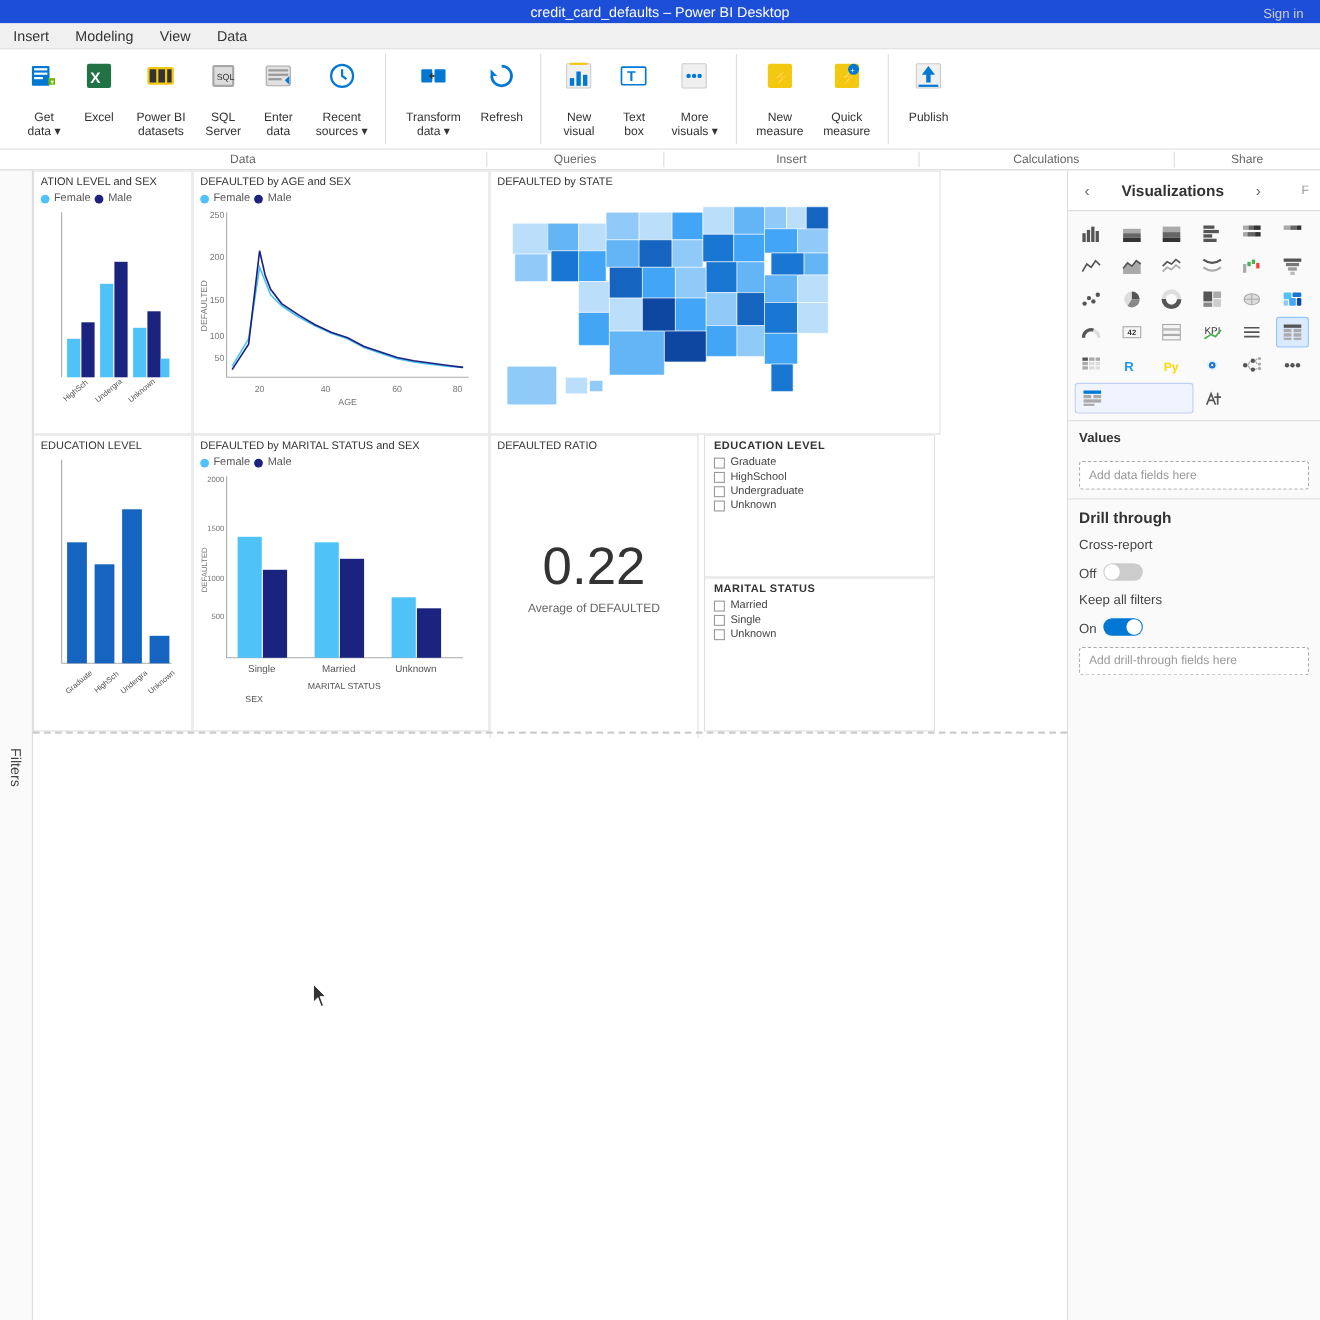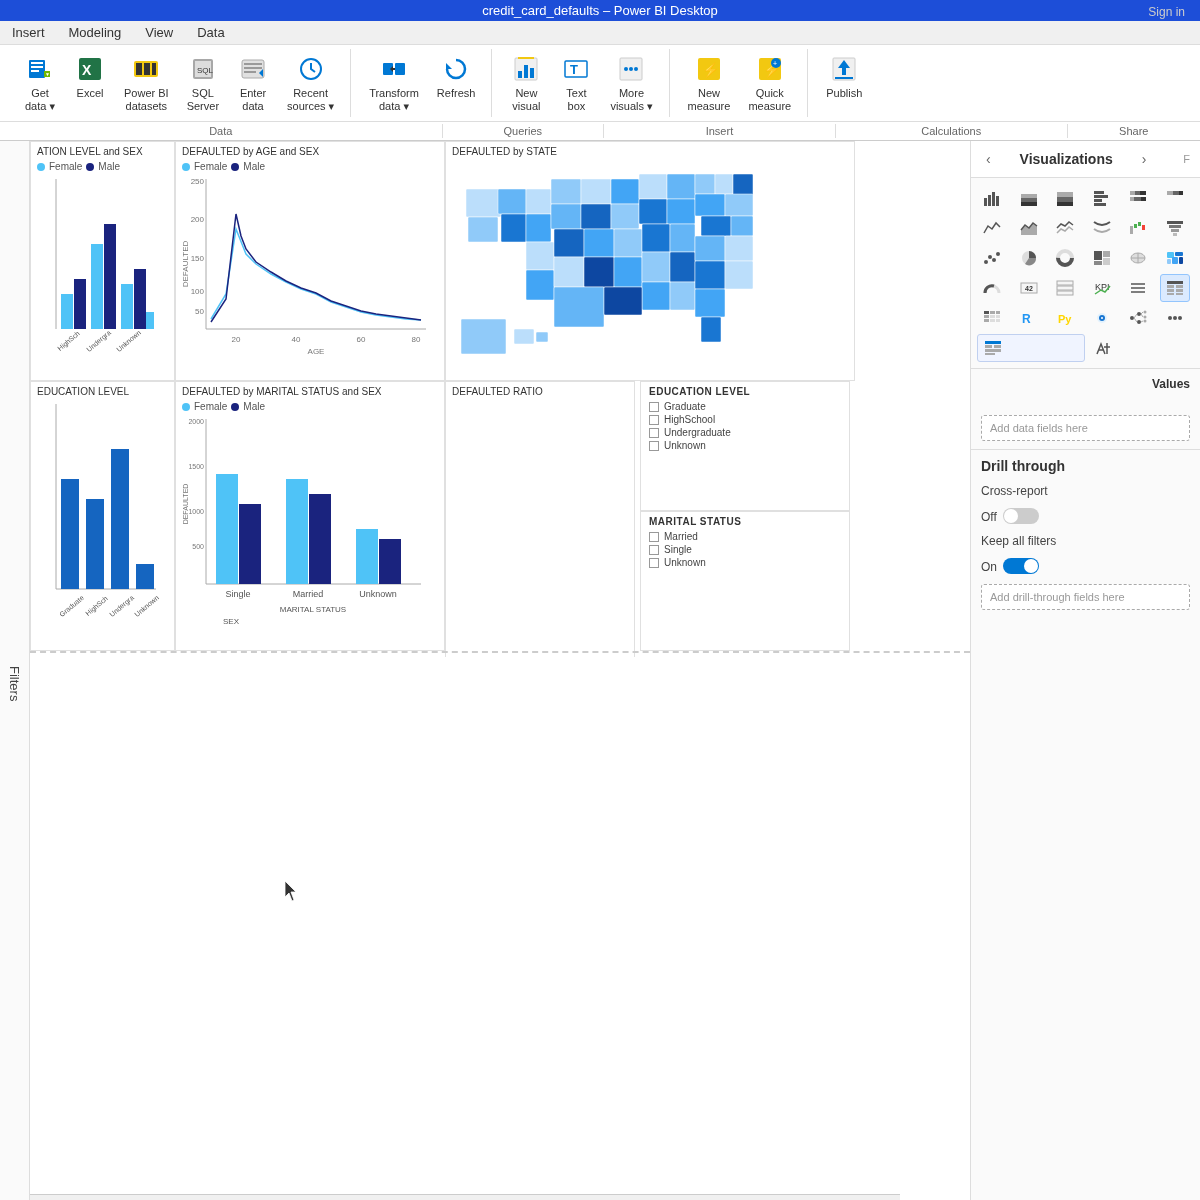--- a/index.html
+++ b/index.html
@@ -77,21 +77,21 @@
       width: 32px;
       height: 32px;
       display: flex;
       align-items: center;
       justify-content: center;
       font-size: 22px;
     }
     .ribbon-btn .label {
       font-size: 11px;
       line-height: 1.2;
-      margin-top: 2px;
+      margin-top: 16px;
       white-space: nowrap;
     }
     .ribbon-section-labels {
       display: flex;
       font-size: 11px;
       color: #666;
       border-top: 1px solid #ddd;
       padding: 2px 0;
     }
     .ribbon-section-label {
@@ -182,22 +182,21 @@
 
     
     #values-section {
       padding: 8px 10px;
       border-bottom: 1px solid #ddd;
     }
     .section-title {
       font-size: 12px;
       font-weight: 600;
       color: #333;
-      margin-bottom: 24px;
-      text-align: right;
+      margin-bottom: 14px;
     }
     .drop-field {
       border: 1px dashed #aaa;
       border-radius: 3px;
       padding: 6px 8px;
       font-size: 11px;
       color: #999;
       background: #fff;
     }
 
@@ -773,20 +772,24 @@
         <text x="132" y="183" font-size="9" fill="#555" text-anchor="middle">Married</text>
         <text x="202" y="183" font-size="9" fill="#555" text-anchor="middle">Unknown</text>
         <text x="137" y="198" font-size="8" fill="#555" text-anchor="middle">MARITAL STATUS</text>
 
         <text x="55" y="210" font-size="8" fill="#555" text-anchor="middle">SEX</text>
       </svg>
     </div>
 
     <div id="chart-ratio" class="chart-container">
       <div class="chart-title">DEFAULTED RATIO</div>
+      <div style="display:flex; flex-direction:column; align-items:center; justify-content:center; height:220px;">
+        <div style="font-size:48px; font-weight:300; color:#333;">0.22</div>
+        <div style="font-size:11px; color:#666; margin-top:4px;">Average of DEFAULTED</div>
+      </div>
     </div>
 
     <div id="chart-edu-filter" class="chart-container">
       <div class="filter-section">
         <div class="filter-section-title">EDUCATION LEVEL</div>
         <div class="filter-item">
           <div class="filter-checkbox"></div>
           <span>Graduate</span>
         </div>
         <div class="filter-item">

